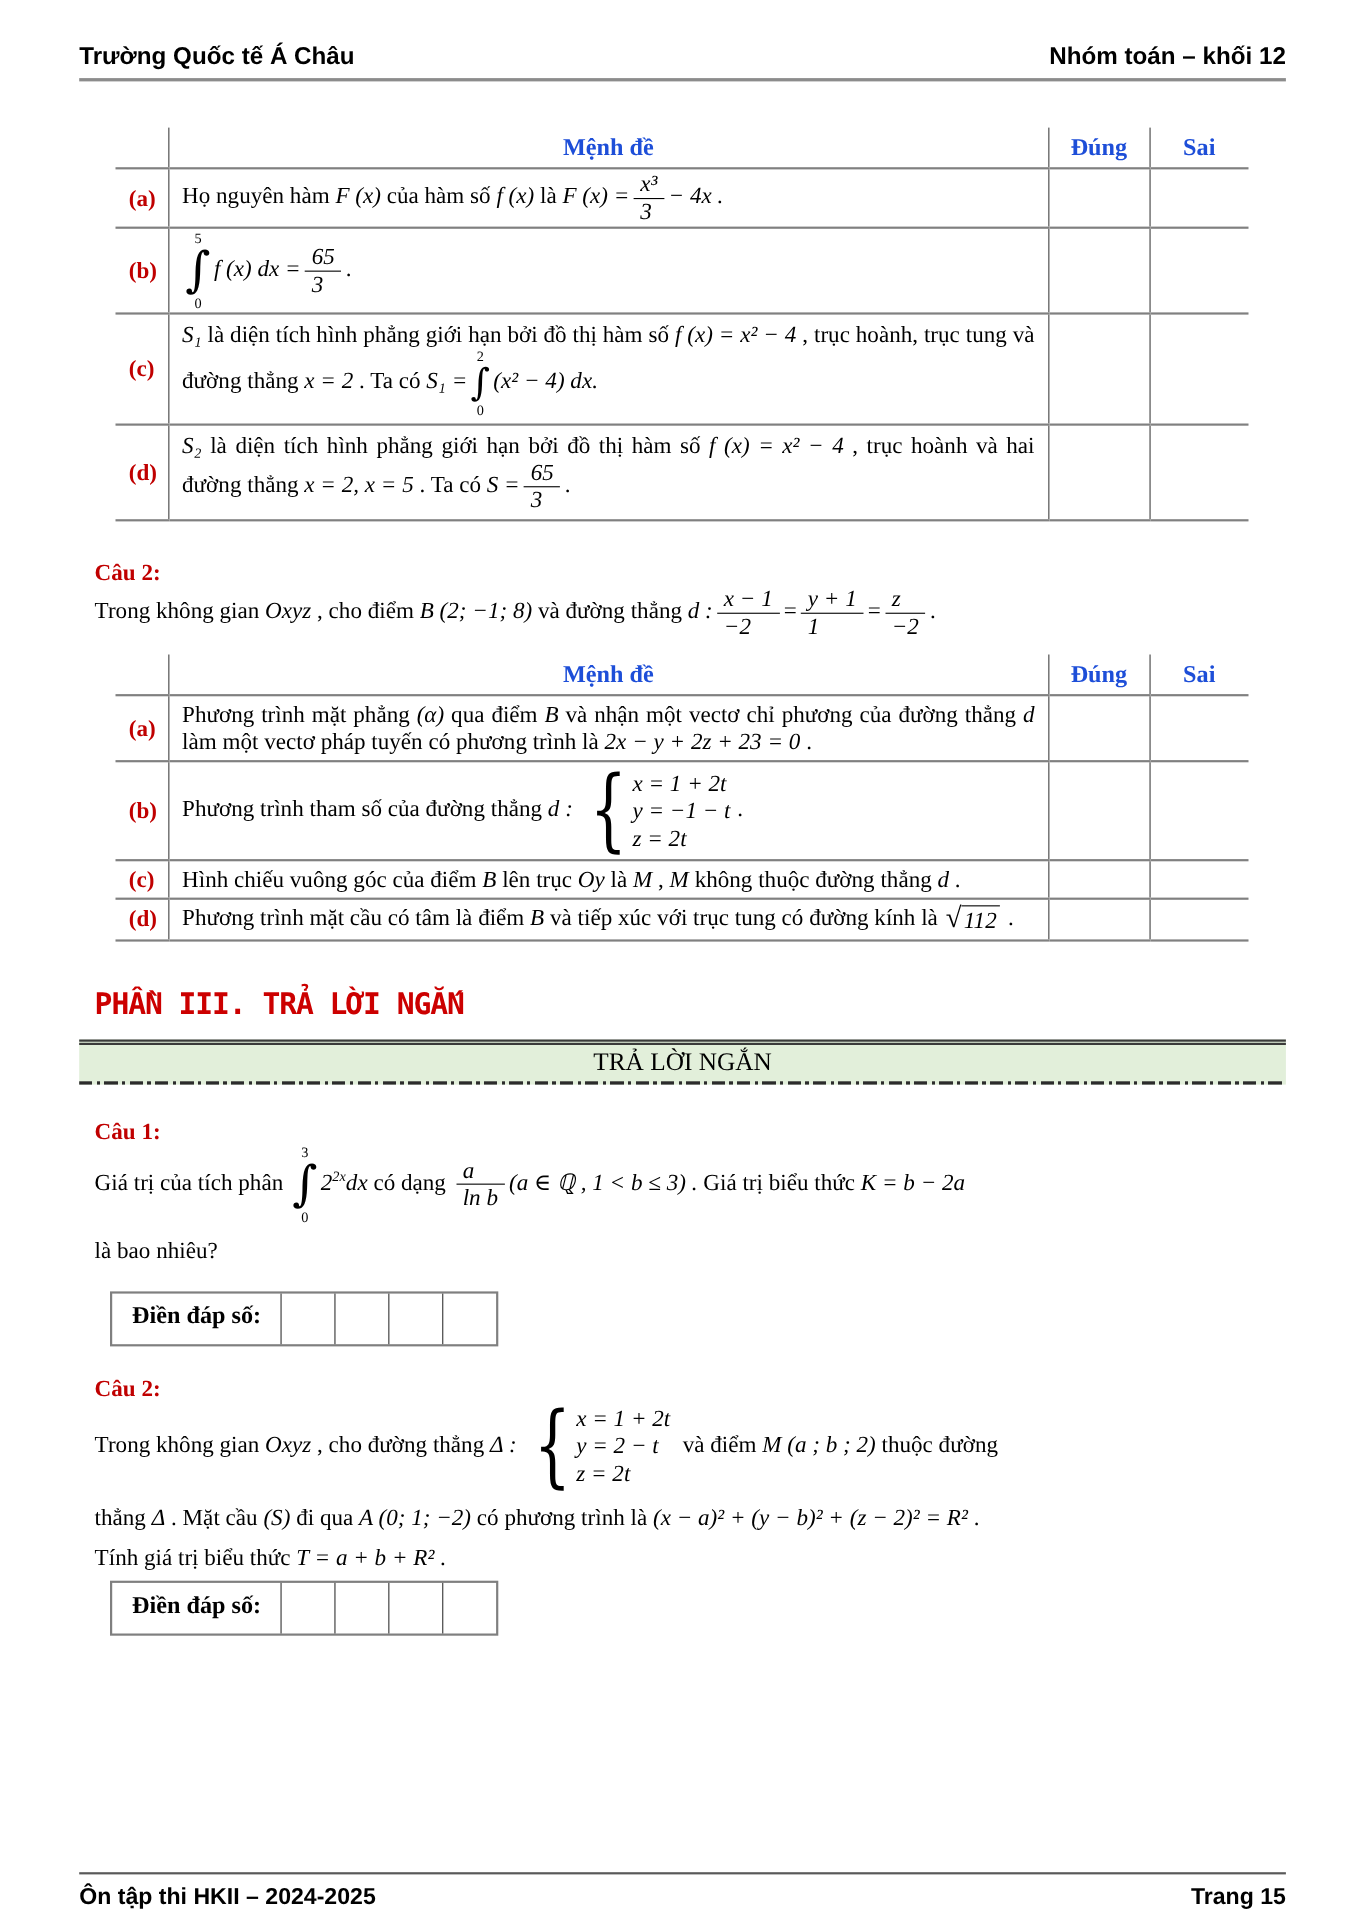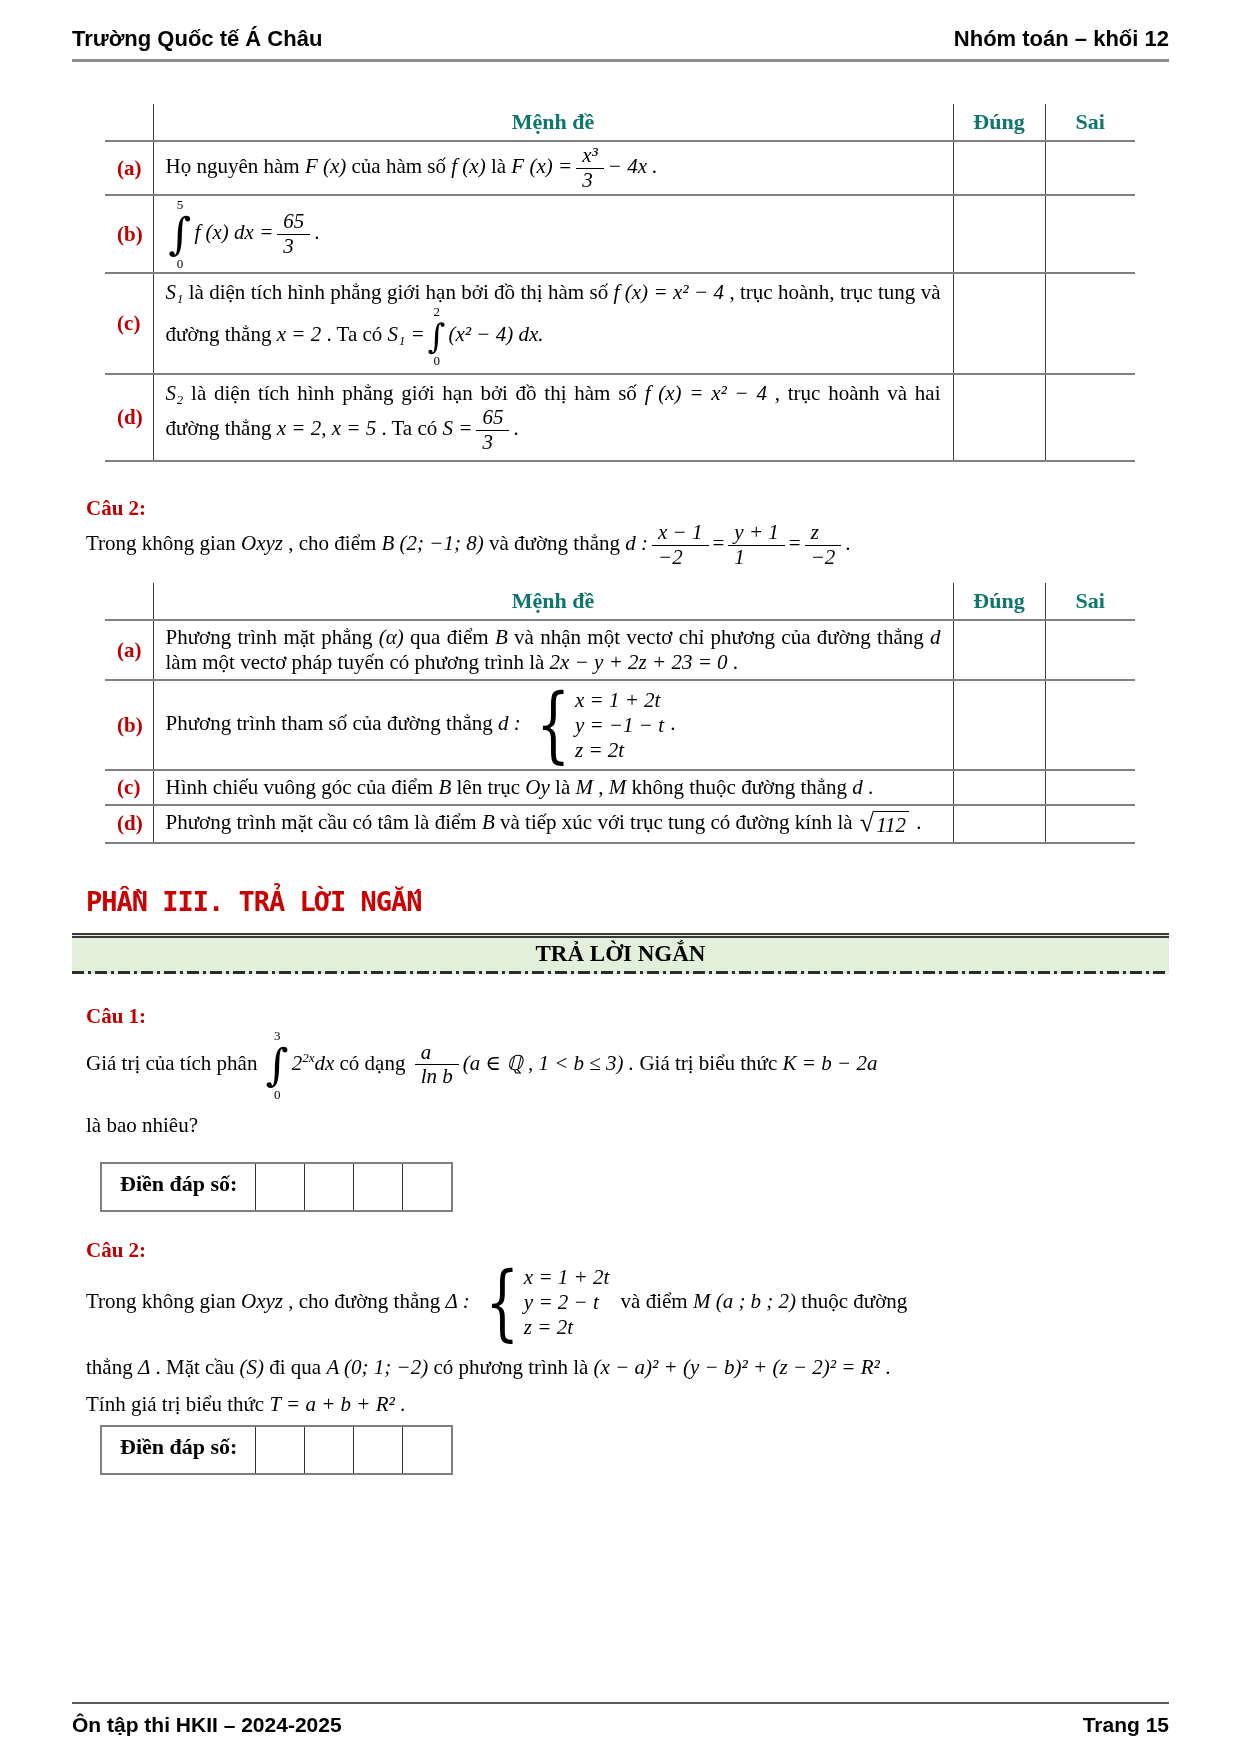--- a/index.html
+++ b/index.html
@@ -1,33 +1,33 @@
 <!DOCTYPE html>
 <html><head>
 <meta charset="utf-8">
 <style>
   html,body{margin:0;padding:0;background:#fff;}
   .page{
     width:1241px;height:1755px;position:relative;overflow:hidden;
-    background:#fff;box-sizing:border-box;padding:26px 72px 0 72px;
+    background:#fff;box-sizing:border-box;padding:38px 72px 0 72px;
     font-family:"Liberation Serif","DejaVu Serif",serif;font-size:21px;color:#000;
   }
   
   .hdr{display:flex;justify-content:space-between;align-items:flex-end;
        font-family:"Liberation Sans","DejaVu Sans",sans-serif;font-weight:bold;font-size:22px;
        padding-bottom:7px;border-bottom:3px solid #8c8c8c;}
   .footer{position:absolute;left:72px;right:72px;bottom:18px;border-top:2px solid #595959;
        padding-top:9px;display:flex;justify-content:space-between;
        font-family:"Liberation Sans","DejaVu Sans",sans-serif;font-weight:bold;font-size:21px;align-items:center;}
   
   .qtable{border-collapse:collapse;table-layout:fixed;width:1030px;margin-left:33px;}
   .qtable td{border-left:1px solid #404040;border-bottom:2px solid #808080;
        padding:6px 12px;vertical-align:middle;}
   .qtable td:first-child{border-left:none;text-align:center;}
-  .qtable .colhead{color:#0f766e;font-weight:bold;text-align:center;font-size:22px;}
+  .qtable .colhead{color:#1d4ed8;font-weight:bold;text-align:center;font-size:22px;}
   .qtable .lab{color:#C00000;font-weight:bold;}
   .qtable .thead td{padding:5px 4px;}
   .mjust{text-align:justify;margin-top:36px;}
   .t1 .ra td{padding-top:2px;padding-bottom:2px;}
   .t2 td{padding-top:4px;padding-bottom:4px;}
   
   .mi{font-style:italic;}
   .frac{display:inline-block;vertical-align:middle;text-align:left;line-height:1.12;margin:0 4px;font-style:italic;}
   .frac .fn{display:block;padding:0 6px;border-bottom:1.5px solid #000;}
   .frac .fd{display:block;padding:0 6px;}
@@ -46,21 +46,21 @@
   
   .qpara{display:flex;margin-left:14px;flex-direction:column;}
   .qlabel{color:#C00000;font-weight:bold;flex:none;width:86px;}
   .qbody{flex:1;}
   .q2p2{margin-top:34px;}
   .t2m{margin-top:14px;}
   
   .p3title{margin:42px 0 0 14px;font-family:"DejaVu Sans Mono","Liberation Mono",monospace;
        font-weight:bold;color:#CC0000;font-size:27px;letter-spacing:-1px;}
   .banner{margin-top:16px;border-top:5px double #3a3a3a;background:#E2EFDA;}
-  .banner-inner{text-align:center;font-weight:bold;font-size:23px;padding:3px 0 4px 0;}
+  .banner-inner{text-align:center;font-weight:normal;font-size:23px;padding:3px 0 4px 0;}
   .banner-dash{height:3px;background:repeating-linear-gradient(90deg,#2b2b2b 0 12px,transparent 12px 16px,#2b2b2b 16px 19px,transparent 19px 23px);}
   .p3q1{margin-top:30px;}
   .p3q2{margin-top:26px;}
   .contline{margin-top:12px;}
   
   .fillbox{display:inline-flex;align-items:stretch;border:2px solid #7f7f7f;height:46px;margin:24px 0 0 14px;background:#fff;}
   .fill-label{font-weight:bold;font-size:22px;padding:7px 18px 0 18px;}
   .fill-cell{width:48px;border-left:1px solid #333;}
 </style>
 </head>

